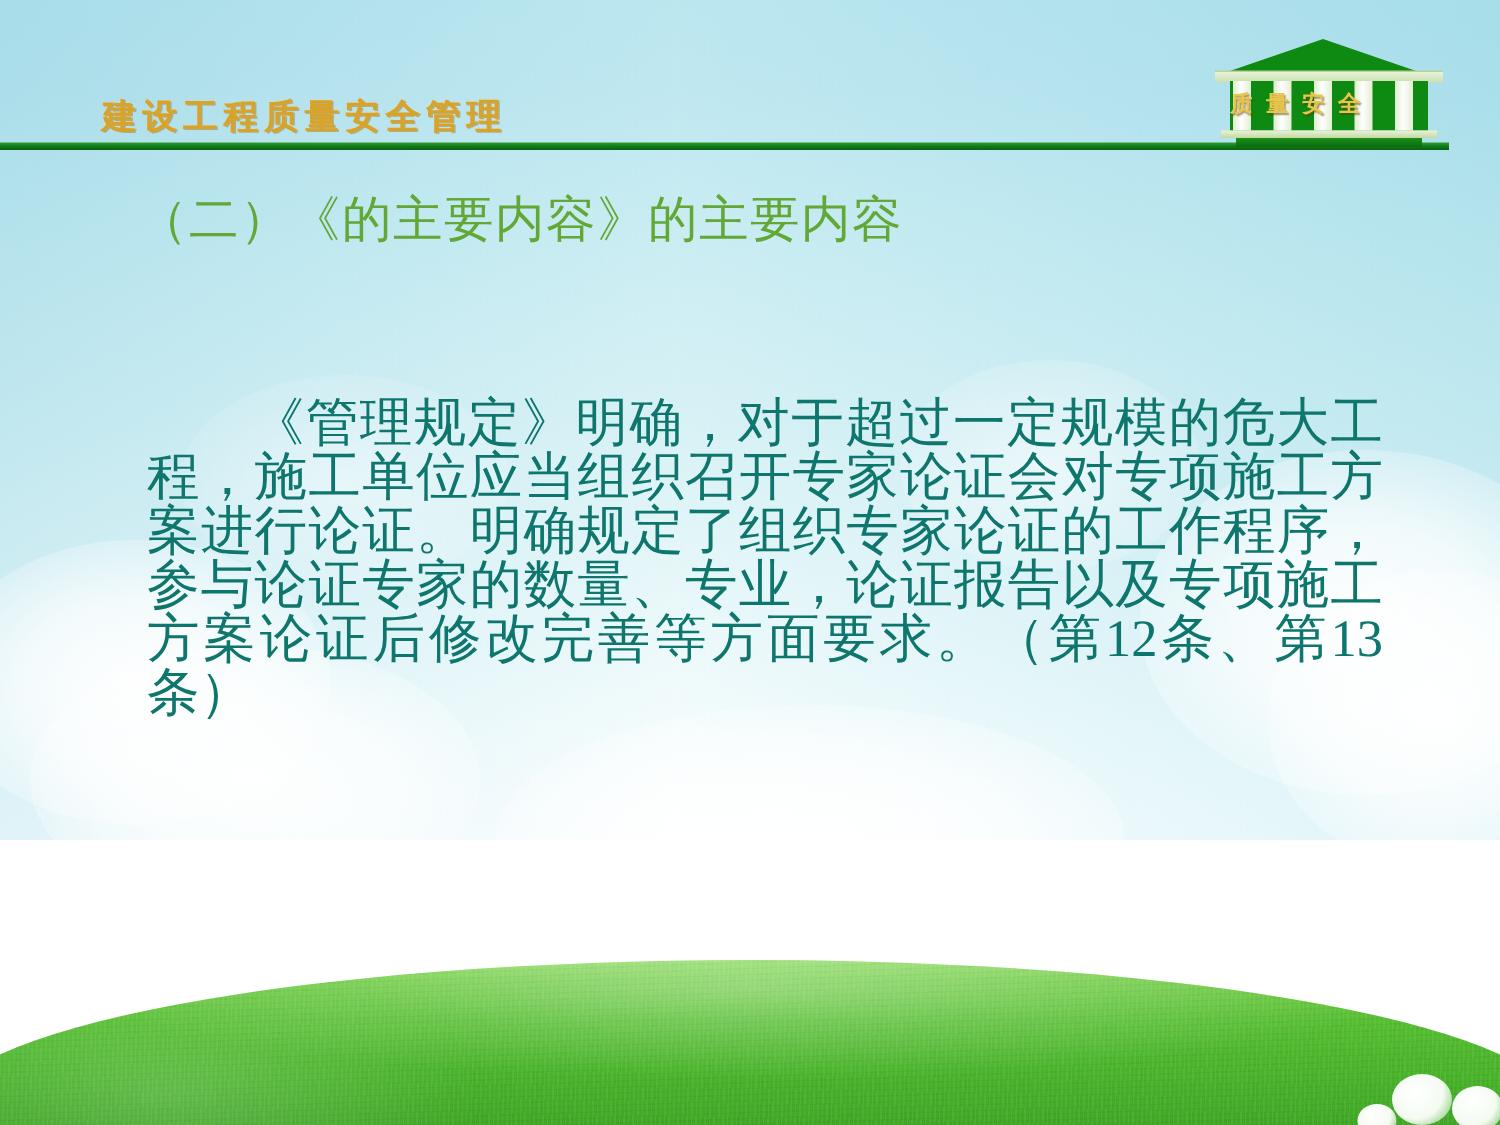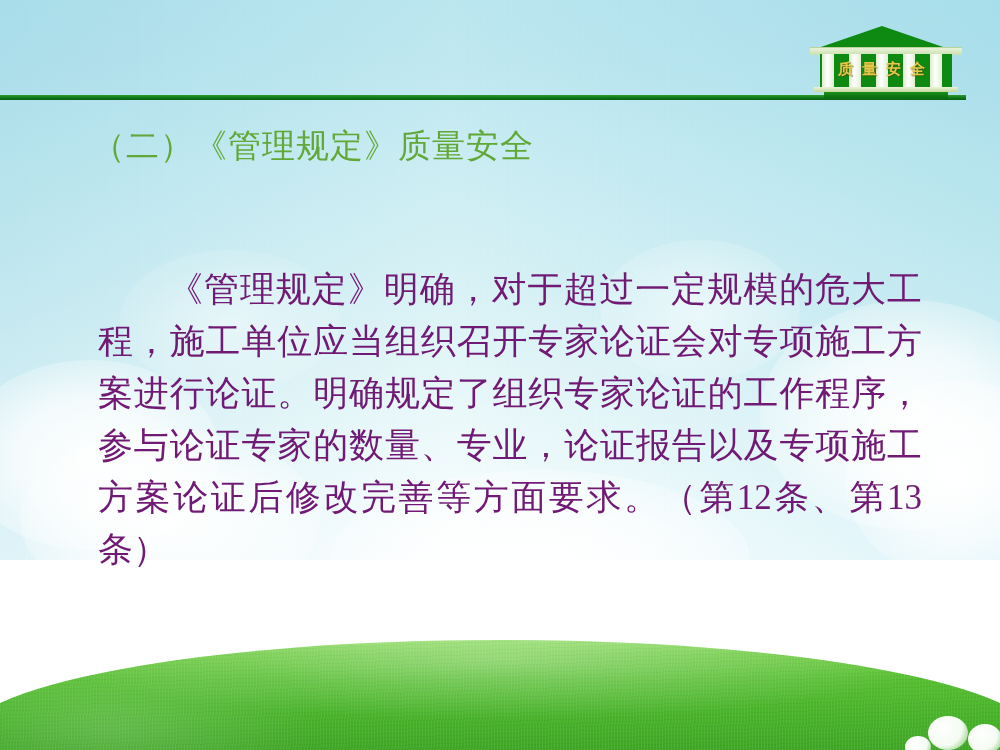--- a/index.html
+++ b/index.html
@@ -225,21 +225,21 @@
   .logo-base2 {
     position: absolute;
     left: 16px; top: 66px;
     width: 124px; height: 6px;
     background: linear-gradient(to bottom, #1b8f1b, #0a6b0d);
   }
   .logo-text {
     position: absolute;
     left: 12px; top: 34px;
     width: 132px;
-    text-align: center;
+    text-align: left;
     font-family: "Liberation Sans", "DejaVu Sans", sans-serif;
     font-weight: bold;
     font-size: 15px;
     letter-spacing: 9px;
     color: #e8c64a;
     text-shadow: 1px 1px 1px rgba(90,60,0,0.55);
     white-space: nowrap;
   }
 
   
@@ -270,22 +270,22 @@
     letter-spacing: 0.5px;
     white-space: nowrap;
   }
   .body-para {
     position: absolute;
     left: 98px;
     top: 264px;
     width: 824px;
     font-family: "Liberation Serif", "DejaVu Serif", serif;
     font-size: 35px;
-    line-height: 52px;
-    color: #701a75;
+    line-height: 36px;
+    color: #0f766e;
     text-align: justify;
     text-indent: 2em;
     letter-spacing: 0px;
   }
 </style>
 </head>
 <body>
 
 <div id="slide">
 
@@ -304,37 +304,38 @@
     <div class="grass"></div>
     <div class="grass-texture"></div>
     <div class="grass-sheen"></div>
 
     <div class="flower fl3"></div>
     <div class="flower fl1"></div>
     <div class="flower fl2"></div>
   </div>
 
   <div class="header-band">
+    <div class="header-title">建设工程质量安全管理</div>
     <div class="header-rule"></div>
 
     <div class="logo">
       <div class="logo-pediment"></div>
       <div class="logo-architrave"></div>
       <div class="logo-body"></div>
       <div class="logo-col lc1"></div>
       <div class="logo-col lc2"></div>
       <div class="logo-col lc3"></div>
       <div class="logo-col lc4"></div>
       <div class="logo-col lc5"></div>
       <div class="logo-text">质量安全</div>
       <div class="logo-base1"></div>
       <div class="logo-base2"></div>
     </div>
   </div>
 
   <div class="content">
-    <div class="section-title">（二）《管理规定》质量安全</div>
+    <div class="section-title">（二）《的主要内容》的主要内容</div>
 
 
     <div class="body-para">《管理规定》明确，对于超过一定规模的危大工程，施工单位应当组织召开专家论证会对专项施工方案进行论证。明确规定了组织专家论证的工作程序，参与论证专家的数量、专业，论证报告以及专项施工方案论证后修改完善等方面要求。（第12条、第13条）</div>
   </div>
 
 </div>
 
 </body></html>

